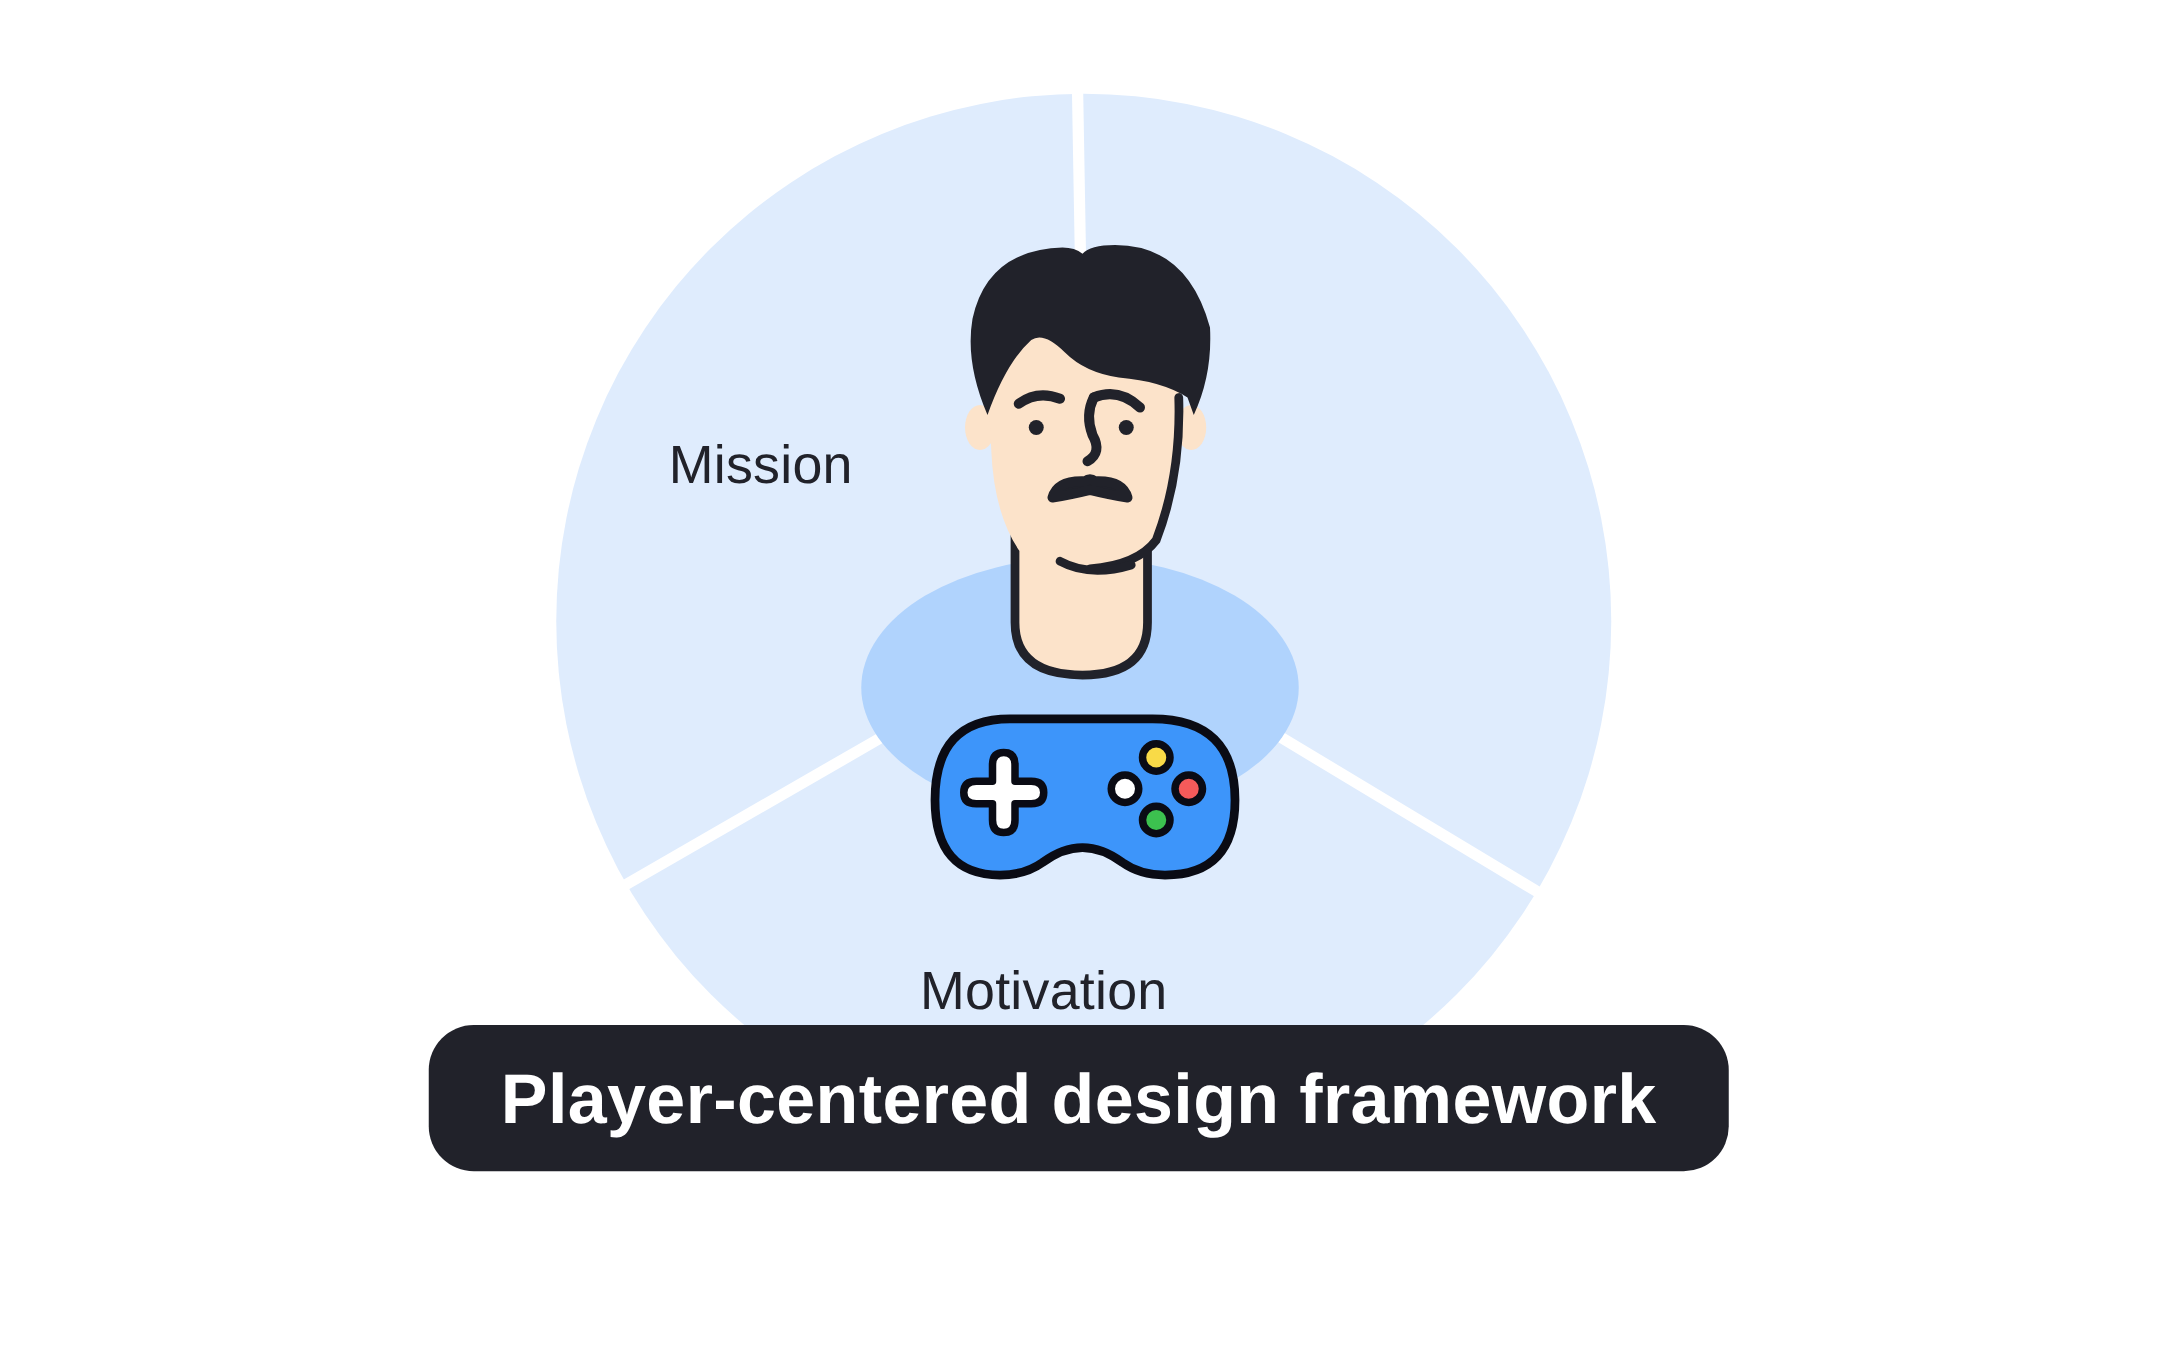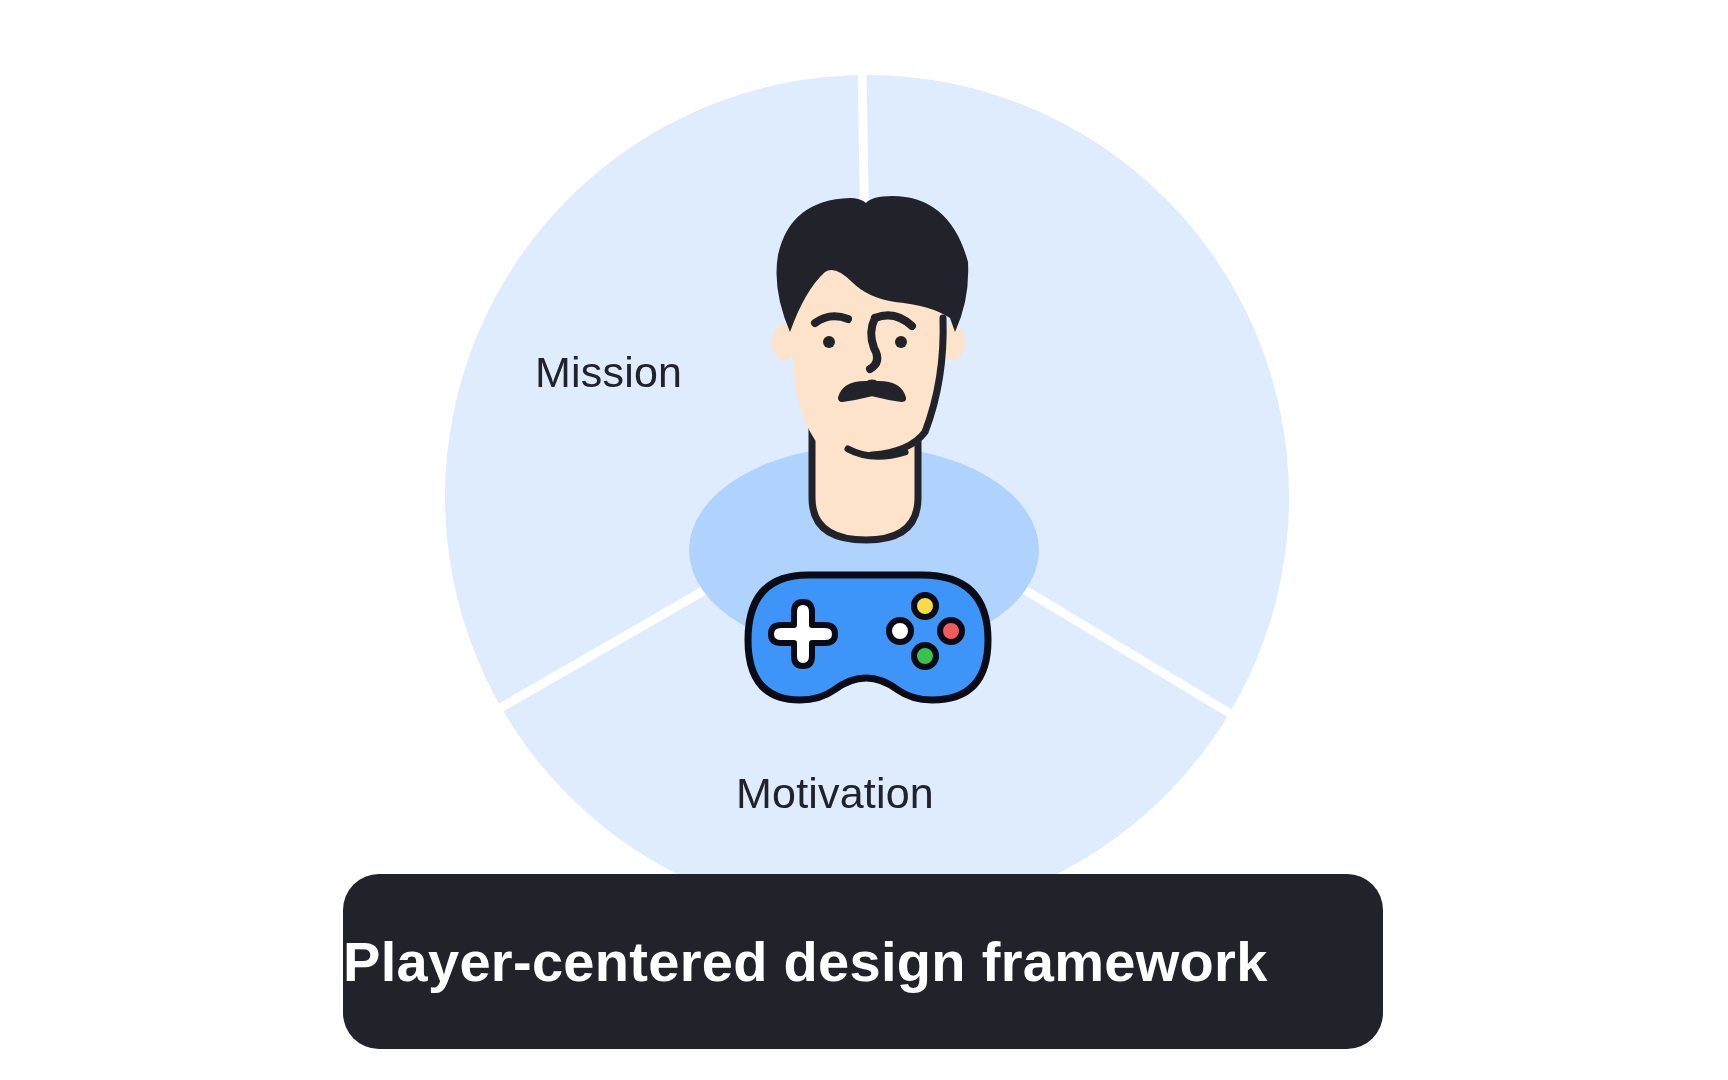--- a/index.html
+++ b/index.html
@@ -11,25 +11,25 @@
       font-family: "Liberation Sans", "DejaVu Sans", sans-serif;
       font-weight: 400;
       font-size: 43px;
       color: #21222a;
       white-space: nowrap;
       line-height: 1;
       letter-spacing: 0.2px;
     }
     .title-box {
       position: absolute;
-      left: 343px; top: 874px;
-      width: 1040px; height: 175px;
+      left: 343px; top: 820px;
+      width: 1040px; height: 117px;
       background: #21222a;
       border-radius: 36px;
-      display: flex; align-items: center; 
+      display: flex; align-items: center; justify-content: center;
     }
     .title-text {
       color: #ffffff;
       font-family: "Liberation Sans", "DejaVu Sans", sans-serif;
       font-weight: 700;
       font-size: 56px;
       letter-spacing: 0.3px;
       white-space: nowrap;
       line-height: 1;
     }

